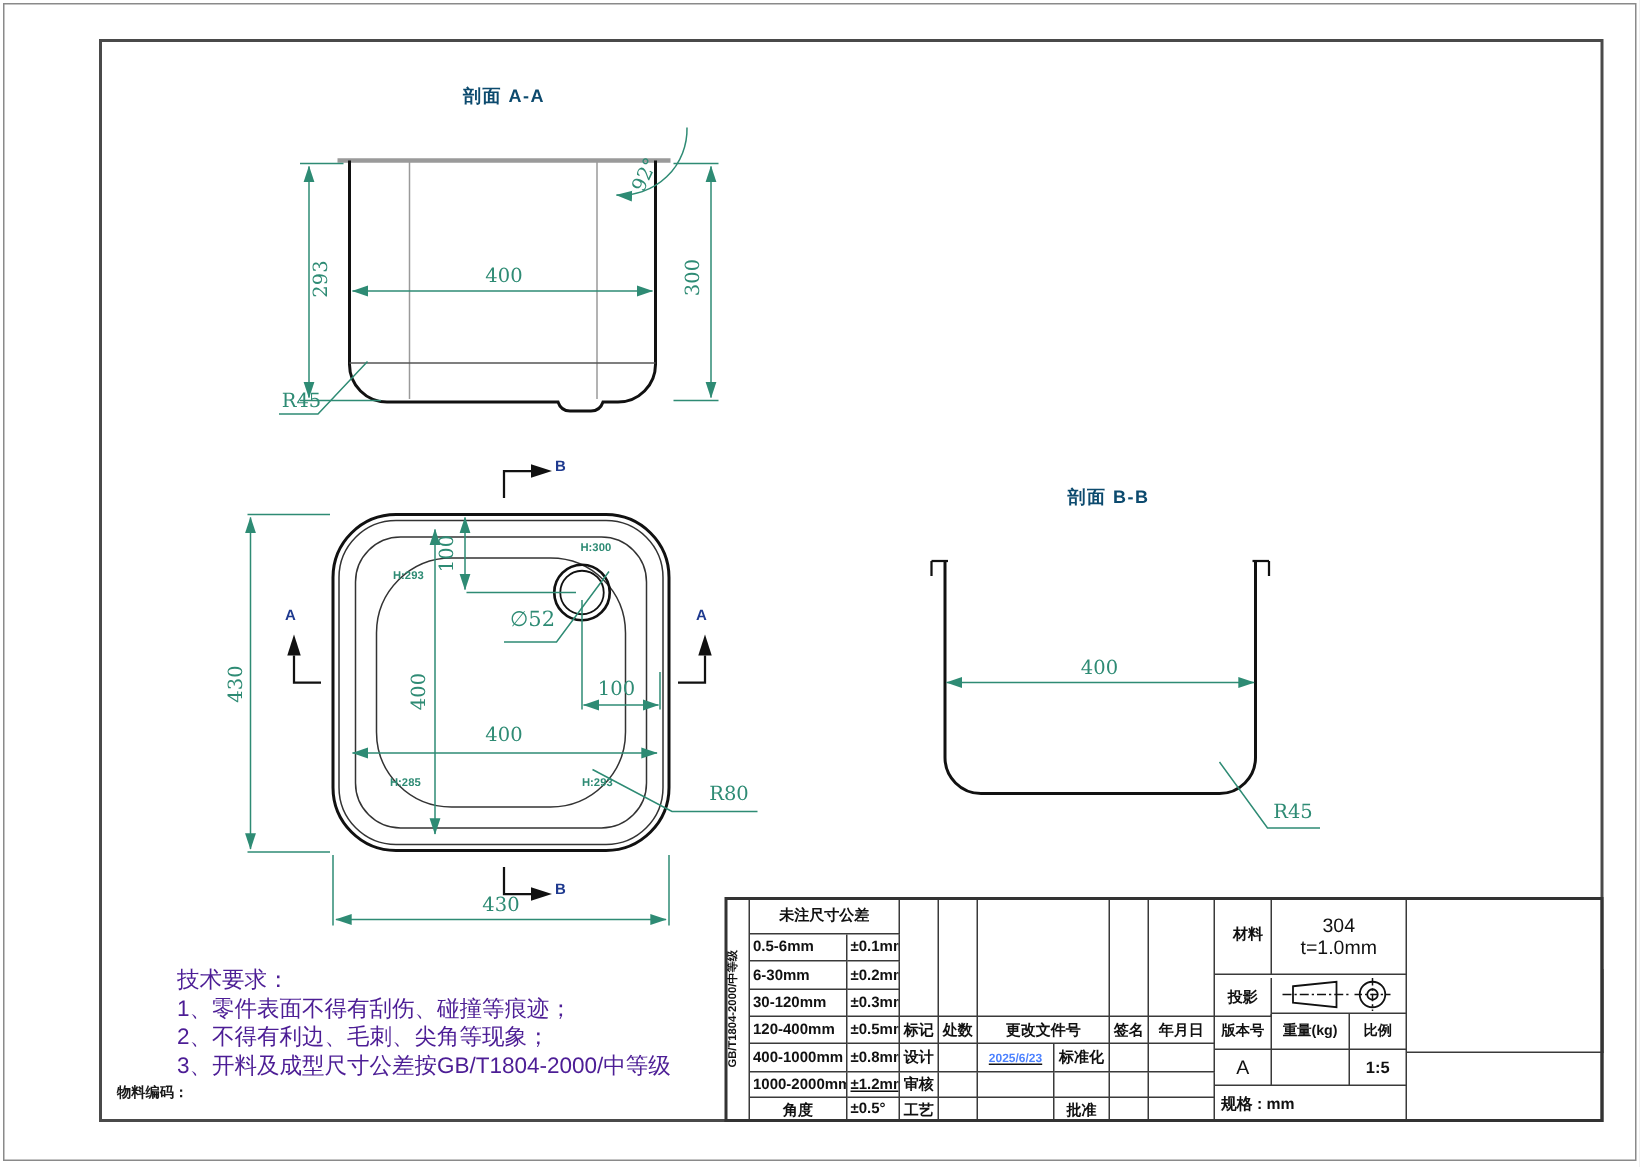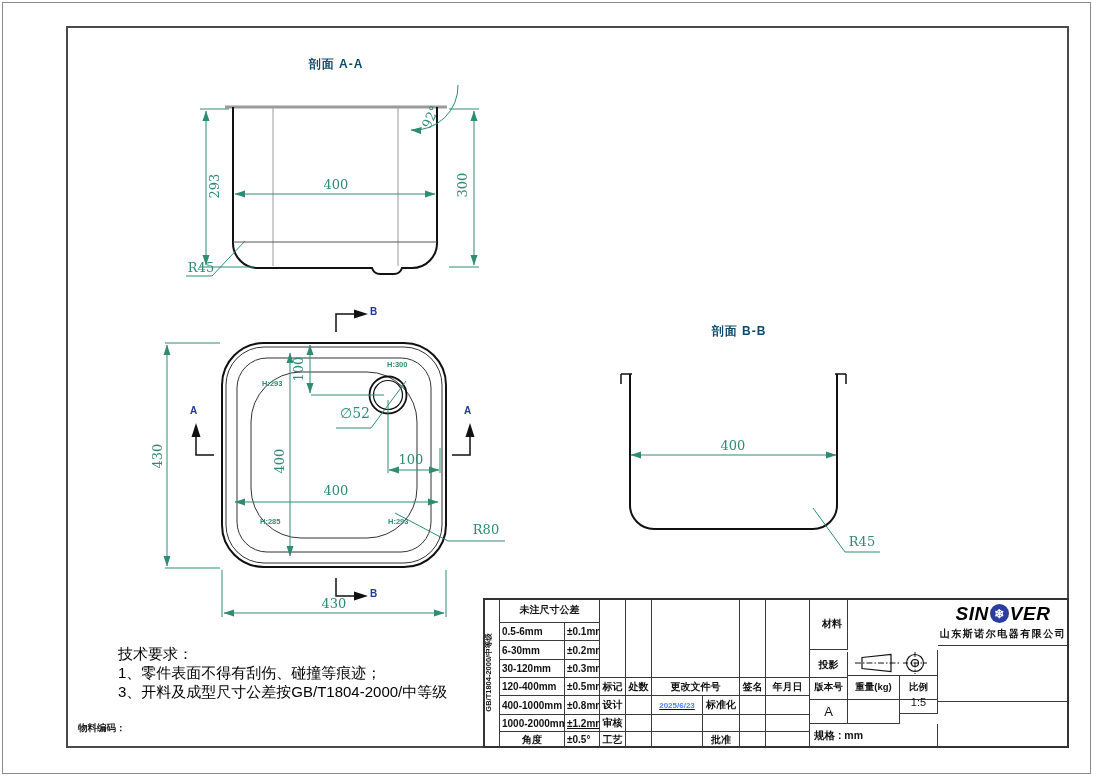--- a/index.html
+++ b/index.html
@@ -12,21 +12,21 @@
   svg.linework { position:absolute; left:0; top:0; pointer-events:none; }
 
   .dim  { position:absolute; color:#2e8b74; font:13px "DejaVu Serif",serif;
           text-align:center; white-space:nowrap; line-height:14px; }
   .rot90 { transform:rotate(-90deg); }
   .hlbl { position:absolute; color:#2e8b74; font:bold 7.5px "Liberation Sans",sans-serif; white-space:nowrap; }
   .seclbl { position:absolute; color:#1f3a8f; font:bold 10px "Liberation Sans",sans-serif; }
   .vtitle { position:absolute; color:#0c4a6e; font:bold 12px "Liberation Sans",sans-serif;
           text-align:center; letter-spacing:1px; white-space:nowrap; }
 
-  .tech { position:absolute; left:118px; top:644px; width:380px; color:#000000;
+  .tech { position:absolute; left:118px; top:644px; width:380px; color:#4c1d95;
           font:15px "Liberation Sans",sans-serif; line-height:19px; }
   .matcode { position:absolute; left:78px; top:722px; color:#1a1a1a;
           font:bold 9.5px "Liberation Sans",sans-serif; }
 
   .tb { position:absolute; left:483px; top:598px; width:586px; height:116px; }
   .tb-border { position:absolute; left:0; top:0; width:586px; height:150px;
           border:2px solid #333; box-sizing:border-box; pointer-events:none; }
   .c { position:absolute; box-sizing:border-box; border-right:1px solid #3a3a3a;
           border-bottom:1px solid #3a3a3a; display:flex; align-items:center;
           justify-content:center; font:bold 10px "Liberation Sans",sans-serif;
@@ -152,20 +152,21 @@
   <div class="seclbl" style="left:370px;top:588px;">B</div>
   <div class="seclbl" style="left:190px;top:405px;">A</div>
   <div class="seclbl" style="left:464px;top:405px;">A</div>
 
   <div class="dim" style="left:713px;top:439px;width:40px;">400</div>
   <div class="dim" style="left:844px;top:535px;width:36px;">R45</div>
 
   <div class="tech">
     <div>技术要求：</div>
     <div>1、零件表面不得有刮伤、碰撞等痕迹；</div>
+    <div>2、不得有利边、毛刺、尖角等现象；</div>
     <div>3、开料及成型尺寸公差按GB/T1804-2000/中等级</div>
   </div>
   <div class="matcode">物料编码：</div>
 
   <div class="tb">
 
     <div class="c" style="left:0;top:0;width:17px;height:150px;">
       <div class="vtext">GB/T1804-2000/中等级</div>
     </div>
 
@@ -216,44 +217,42 @@
     <div class="c" style="left:117px;top:134px;width:26px;height:16px;">工艺</div>
     <div class="c" style="left:143px;top:134px;width:26px;height:16px;"></div>
     <div class="c" style="left:169px;top:134px;width:51px;height:16px;"></div>
     <div class="c" style="left:220px;top:134px;width:37px;height:16px;">批准</div>
     <div class="c" style="left:257px;top:134px;width:26px;height:16px;"></div>
     <div class="c" style="left:283px;top:134px;width:44px;height:16px;"></div>
 
     <div class="c" style="left:327px;top:0;width:38px;height:52px;">
       <div class="mat-vert">材料</div>
     </div>
+    <div class="c" style="left:365px;top:0;width:90px;height:52px;">
+      <div class="stack">
+        <span>304</span>
+        <span>t=1.0mm</span>
+      </div>
+    </div>
     <div class="c" style="left:327px;top:54px;width:38px;height:26px;">投影</div>
     <div class="c" style="left:365px;top:52px;width:90px;height:26px;">
       <svg width="88" height="24" viewBox="0 0 88 24">
         <line x1="6" y1="12" x2="50" y2="12" stroke="#111" stroke-width="1" stroke-dasharray="6 2 1.5 2"></line>
         <polygon points="13,6.5 42,3.5 42,20.5 13,17.5" fill="none" stroke="#111" stroke-width="1.2"></polygon>
         <circle cx="66" cy="12" r="8.5" fill="none" stroke="#111" stroke-width="1.2"></circle>
         <circle cx="66" cy="12" r="3.5" fill="none" stroke="#111" stroke-width="1.2"></circle>
         <line x1="54" y1="12" x2="78" y2="12" stroke="#111" stroke-width="1" stroke-dasharray="5 2 1.5 2"></line>
         <line x1="66" y1="1" x2="66" y2="23" stroke="#111" stroke-width="1" stroke-dasharray="5 2 1.5 2"></line>
       </svg>
     </div>
     <div class="c" style="left:327px;top:78px;width:38px;height:24px;font-size:9.5px;">版本号</div>
     <div class="c" style="left:365px;top:78px;width:52px;height:24px;font-size:9.5px;">重量(kg)</div>
     <div class="c" style="left:417px;top:78px;width:38px;height:24px;font-size:9.5px;">比例</div>
     <div class="c" style="left:327px;top:102px;width:38px;height:24px;font-size:13px;font-weight:normal;">A</div>
     <div class="c" style="left:365px;top:102px;width:52px;height:24px;"></div>
-    <div class="c" style="left:417px;top:92px;width:38px;height:24px;font-size:11px;font-weight:normal;">1:5</div>
+    <div class="c" style="left:417px;top:102px;width:38px;height:24px;font-size:11px;font-weight:bold;">1:5</div>
     <div class="c la" style="left:327px;top:126px;width:128px;height:24px;padding-left:4px;font-size:10.5px;">规格 : mm</div>
 
-    <div class="c logo-cell" style="left:455px;top:0;width:131px;height:48px;">
-      <div class="logo-row">
-        <span class="logo-txt">SIN</span>
-        <span class="snow">❄</span>
-        <span class="logo-txt">VER</span>
-      </div>
-      <div class="company">山东斯诺尔电器有限公司</div>
-    </div>
     <div class="c" style="left:455px;top:48px;width:131px;height:56px;"></div>
 
     <div class="tb-border"></div>
   </div>
 </div>
 
 </body></html>

